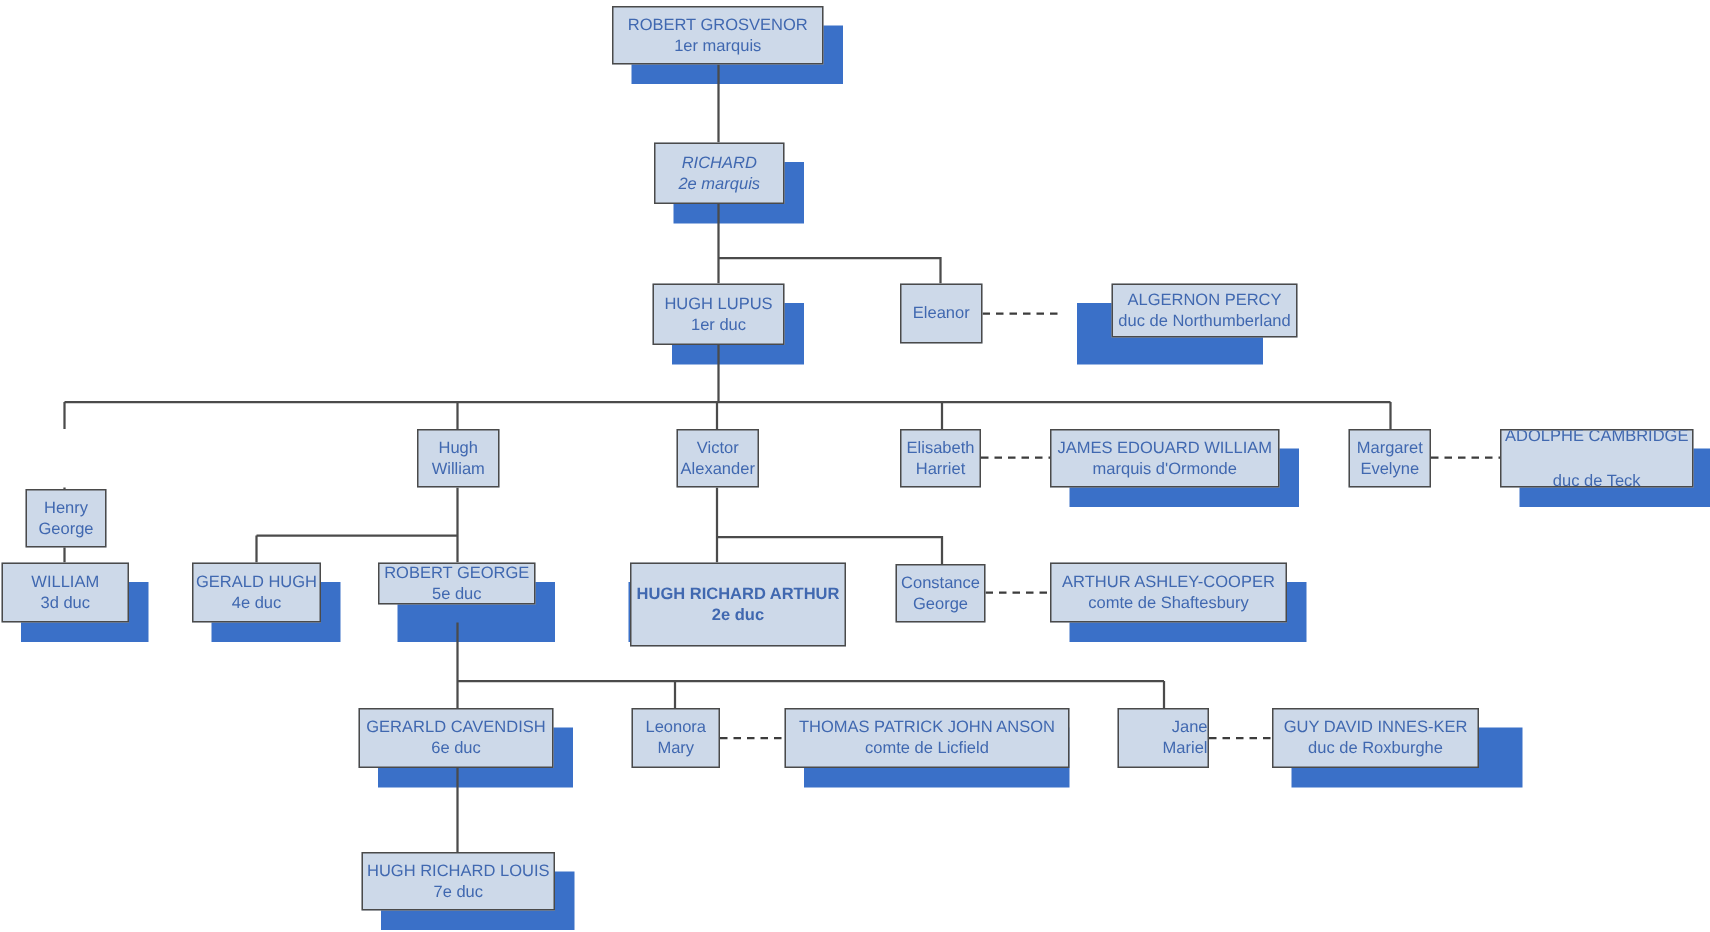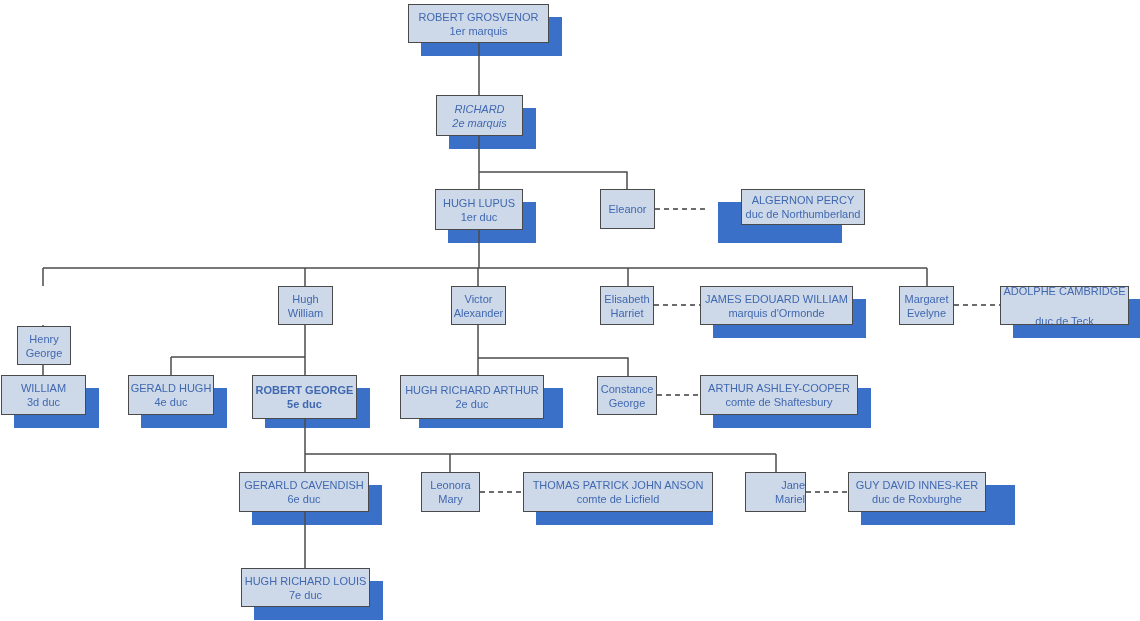--- a/index.html
+++ b/index.html
@@ -136,26 +136,26 @@
       <div class="node" style="left: 1px; top: 375px; width: 85px; height: 40px;">
         <span>WILLIAM</span>
         <span>3d duc</span>
       </div>
       <div class="node-shadow" style="left: 141px; top: 388px; width: 86px; height: 40px;"></div>
       <div class="node" style="left: 128px; top: 375px; width: 86px; height: 40px;">
         <span>GERALD HUGH</span>
         <span>4e duc</span>
       </div>
       <div class="node-shadow" style="left: 265px; top: 388px; width: 105px; height: 40px;"></div>
-      <div class="node" style="left: 252px; top: 375px; width: 105px; height: 44px; font-weight: bold;">
+      <div class="node" style="left: 252px; top: 375px; width: 105px; height: 28px;">
         <span>ROBERT GEORGE</span>
         <span>5e duc</span>
       </div>
       <div class="node-shadow" style="left: 419px; top: 388px; width: 144px; height: 40px;"></div>
-      <div class="node" style="left: 400px; top: 375px; width: 144px; height: 44px;">
+      <div class="node" style="left: 420px; top: 375px; width: 144px; height: 56px; font-weight: bold;">
         <span>HUGH RICHARD ARTHUR</span>
         <span>2e duc</span>
       </div>
       <div class="node" style="left: 597px; top: 376px; width: 60px; height: 39px;">
         <span>Constance</span>
         <span>George</span>
       </div>
       <div class="node-shadow" style="left: 713px; top: 388px; width: 158px; height: 40px;"></div>
       <div class="node" style="left: 700px; top: 375px; width: 158px; height: 40px;">
         <span>ARTHUR ASHLEY-COOPER</span>

